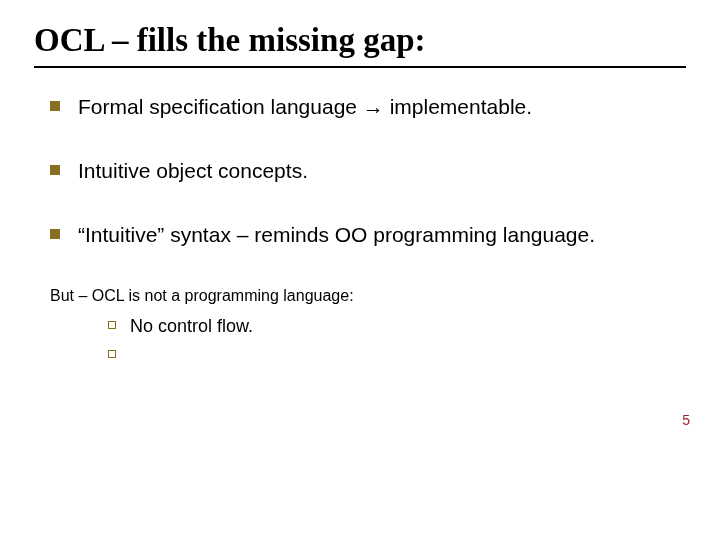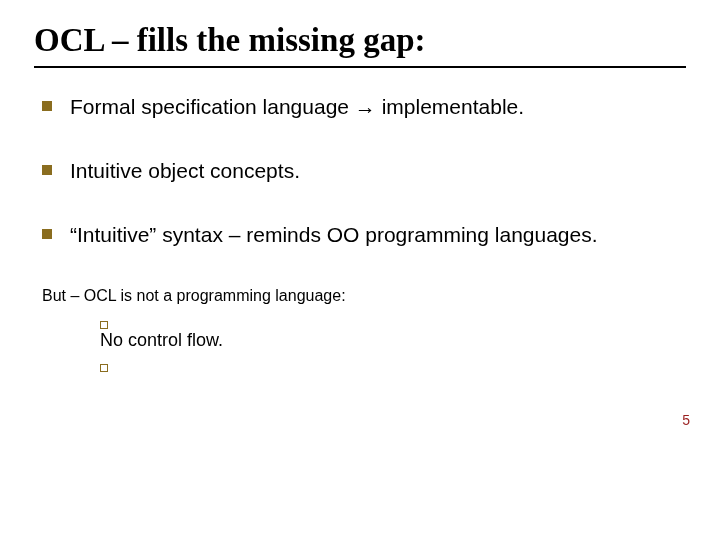--- a/index.html
+++ b/index.html
@@ -26,21 +26,21 @@
     margin: 0 0 6px 0;
     line-height: 1.15;
   }
   .underline {
     border-bottom: 2px solid #000;
     margin-bottom: 26px;
   }
   ul.level1 {
     list-style: none;
     padding: 0;
-    margin: 8px;
+    margin: 16px;
   }
   ul.level1 > li {
     display: flex;
     align-items: flex-start;
     margin-bottom: 38px;
   }
   ul.level1 > li > .bullet {
     width: 10px;
     height: 10px;
     background: #8a6d1f;
@@ -54,21 +54,20 @@
   }
   ul.level2 {
     list-style: none;
     padding: 0;
     margin: 10px 0 0 58px;
   }
   ul.level2 > li {
     display: flex;
     align-items: flex-start;
     margin-bottom: 6px;
-    flex-direction: column;
   }
   ul.level2 > li > .bullet2 {
     width: 8px;
     height: 8px;
     border: 1px solid #8a6d1f;
     box-sizing: border-box;
     flex: 0 0 auto;
     margin-top: 6px;
     margin-right: 14px;
   }
@@ -95,21 +94,21 @@
     <li>
       <span class="bullet"></span>
       <span class="text">Formal specification language → implementable.</span>
     </li>
     <li>
       <span class="bullet"></span>
       <span class="text">Intuitive object concepts.</span>
     </li>
     <li>
       <span class="bullet"></span>
-      <span class="text">“Intuitive” syntax – reminds OO programming languages.</span>
+      <span class="text">“Intuitive” syntax – reminds OO programming language.</span>
     </li>
     <li style="margin-bottom:0; display:block;">
       <div style="display:flex; align-items:flex-end;">
         <span class="bullet"></span>
         <span class="text">But – OCL is not a programming language:</span>
       </div>
       <ul class="level2">
         <li>
           <span class="bullet2"></span>
           <span class="text2">No control flow.</span>

